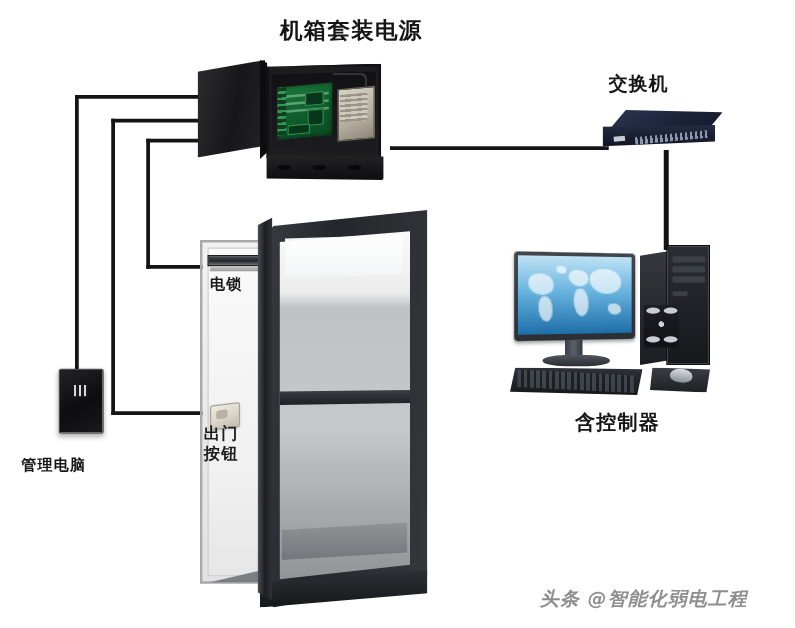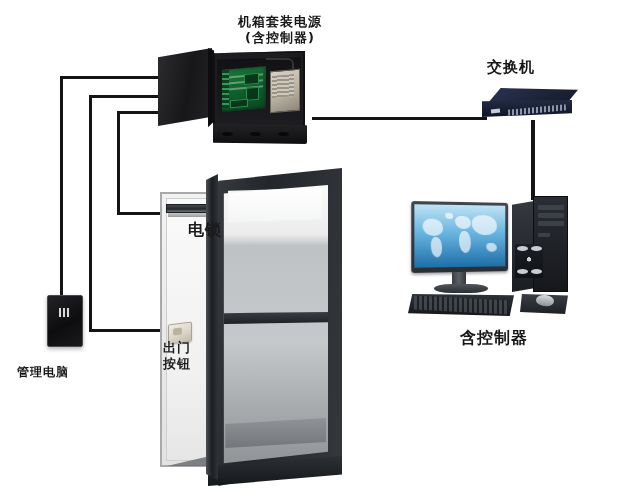--- a/index.html
+++ b/index.html
@@ -22,22 +22,23 @@
     white-space:nowrap;
     line-height:1.25;
     text-align:center;
   }
   .cable{position:absolute;background:#141414;}
   .cable-h{height:3px;}
   .cable-v{width:3px;}
 
   
   #title-psu{
-    left:205px;top:14px;width:150px;
-    font-size:13px;
+    left:188px;top:14px;width:150px;
+    font-size:18px;
+    text-align:right;
   }
   #title-switch{left:487px;top:58px;font-size:15px;}
   #title-pc{left:460px;top:328px;font-size:16px;}
   #title-reader{left:17px;top:365px;font-size:12px;}
 
   
   #ctrlbox{position:absolute;left:158px;top:48px;width:158px;height:96px;}
   
   #lid{
     position:absolute;left:0;top:0;width:54px;height:78px;
@@ -294,21 +295,21 @@
   }
 
   
   #watermark{
     position:absolute;left:432px;top:470px;
     font-size:15px;font-weight:bold;
     color:#8e8e8e;letter-spacing:1px;white-space:nowrap;
     font-style:italic;
   }
   
-  #lbl-lock{left:188px;top:220px;font-size:16px;color:#1a1a1a;}
+  #lbl-lock{left:168px;top:220px;font-size:12px;color:#1a1a1a;}
   #lbl-exit{left:163px;top:340px;font-size:13px;color:#1d1d1d;text-align:left;}
 </style>
 </head>
 <body>
 
 <div id="stage">
 
   <div class="cable cable-h" style="left:60px;top:76px;width:112px;"></div>
   <div class="cable cable-v" style="left:60px;top:76px;height:224px;"></div>
 
@@ -345,21 +346,20 @@
     <div id="box-topwire"></div>
 
     <div id="box-base"></div>
     <div class="base-hole" style="left:64px;"></div>
     <div class="base-hole" style="left:92px;"></div>
     <div class="base-hole" style="left:120px;"></div>
   </div>
 
   <div class="lbl" id="title-psu">
     <span>机箱套装电源</span><br>
-    <span>(含控制器)</span>
   </div>
 
   <div id="switch">
     <div id="sw-top"></div>
     <div id="sw-front"></div>
   </div>
   <div id="sw-ports" style="left:508px;top:107px;"></div>
   <div id="sw-led" style="left:491px;top:109px;"></div>
   <div class="lbl" id="title-switch">交换机</div>
 
@@ -425,14 +425,15 @@
   <div class="lbl" id="lbl-lock">电锁</div>
   <div class="lbl" id="lbl-exit">
     <span>出门</span><br>
     <span>按钮</span>
   </div>
 
   <div id="reader"></div>
   <div id="reader-logo"></div>
   <div class="lbl" id="title-reader">管理电脑</div>
 
+  <div id="watermark">头条 @智能化弱电工程</div>
 
 </div>
 
 </body></html>

